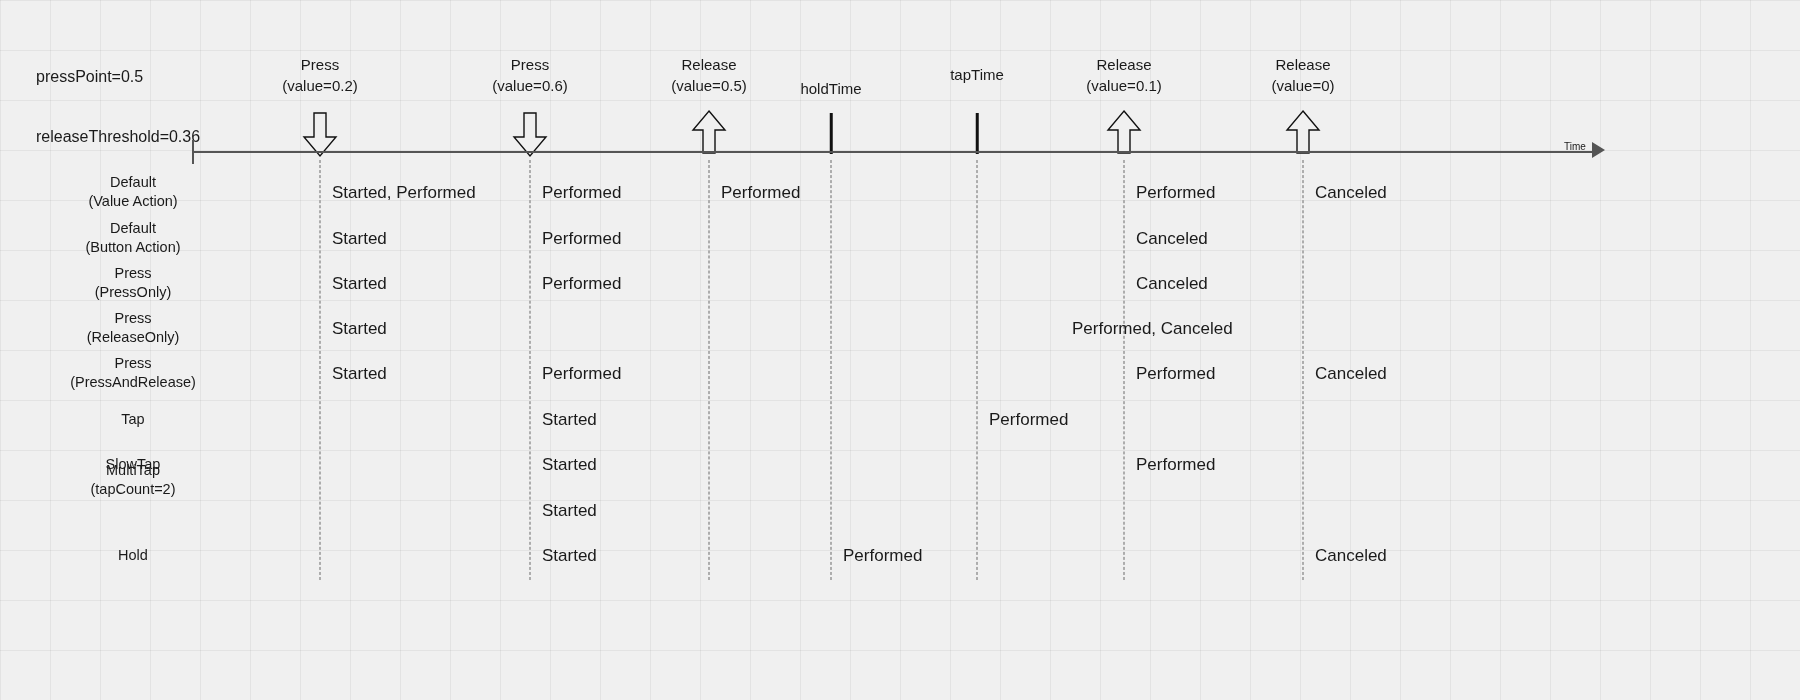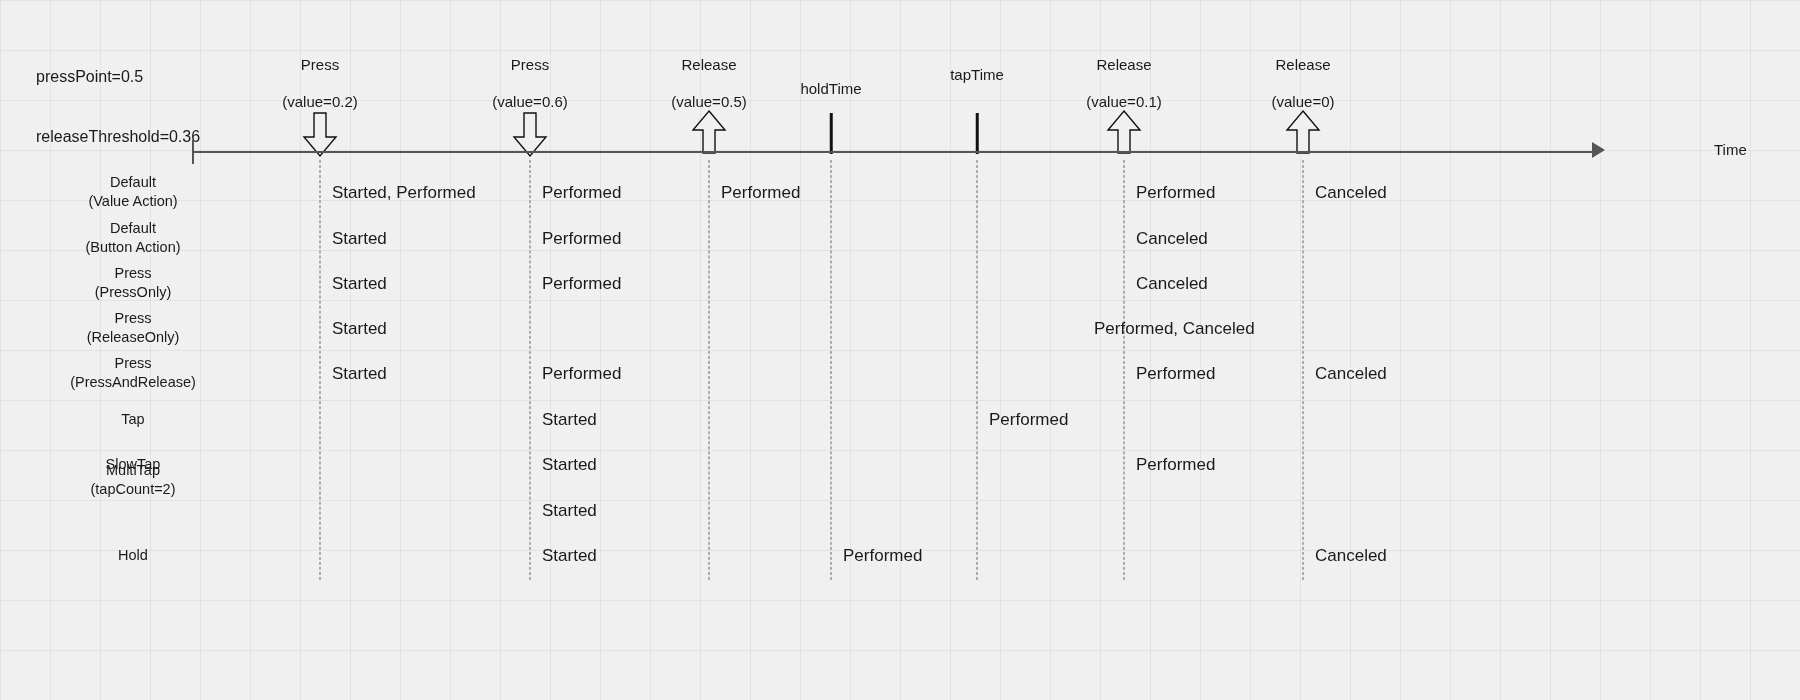--- a/index.html
+++ b/index.html
@@ -27,38 +27,38 @@
     position:absolute;left:36px;top:27px;
     font-size:16px;line-height:20px;white-space:pre;
   }
   #params div{white-space:nowrap;}
 
   
   .evt-label{
     position:absolute;text-align:center;font-size:15px;line-height:21px;
     transform:translateX(-50%);white-space:nowrap;
   }
-  .evt-label .l2{display:block;margin-top:16px;}
+  .evt-label .l2{display:block;}
 
   
   #axis-line{
     position:absolute;left:192px;top:151px;width:1408px;height:2px;
     background:#555;
   }
   #axis-start-tick{
     position:absolute;left:192px;top:140px;width:2px;height:24px;background:#555;
   }
   #axis-arrow{
     position:absolute;left:1592px;top:142px;width:0;height:0;
     border-top:8px solid transparent;border-bottom:8px solid transparent;
     border-left:13px solid #555;
   }
   #axis-arrow::after{content:"";}
   #time-label{
-    position:absolute;left:1714px;top:141px;font-size:15px;
+    position:absolute;left:1564px;top:141px;font-size:10px;
   }
 
   
   .marker{position:absolute;transform:translateX(-50%);}
   .marker svg{display:block;overflow:visible;}
   .tick-line{
     position:absolute;width:2.5px;background:#111;transform:translateX(-50%);
   }
 
   
@@ -147,21 +147,21 @@
       <div class="row-label" style="left: 133px; top: 238px;"><span>Default</span><span class="l2">(Button Action)</span></div>
       <div class="cell" style="left: 332px; top: 239px;">Started</div>
       <div class="cell" style="left: 542px; top: 239px;">Performed</div>
       <div class="cell" style="left: 1136px; top: 239px;">Canceled</div>
       <div class="row-label" style="left: 133px; top: 283px;"><span>Press</span><span class="l2">(PressOnly)</span></div>
       <div class="cell" style="left: 332px; top: 284px;">Started</div>
       <div class="cell" style="left: 542px; top: 284px;">Performed</div>
       <div class="cell" style="left: 1136px; top: 284px;">Canceled</div>
       <div class="row-label" style="left: 133px; top: 328px;"><span>Press</span><span class="l2">(ReleaseOnly)</span></div>
       <div class="cell" style="left: 332px; top: 329px;">Started</div>
-      <div class="cell" style="left: 1094px; top: 329px;">Performed, Canceled</div>
+      <div class="cell" style="left: 1072px; top: 329px;">Performed, Canceled</div>
       <div class="row-label" style="left: 133px; top: 373px;"><span>Press</span><span class="l2">(PressAndRelease)</span></div>
       <div class="cell" style="left: 332px; top: 374px;">Started</div>
       <div class="cell" style="left: 542px; top: 374px;">Performed</div>
       <div class="cell" style="left: 1136px; top: 374px;">Performed</div>
       <div class="cell" style="left: 1315px; top: 374px;">Canceled</div>
       <div class="row-label" style="left: 133px; top: 419px;"><span>Tap</span></div>
       <div class="cell" style="left: 542px; top: 420px;">Started</div>
       <div class="cell" style="left: 989px; top: 420px;">Performed</div>
       <div class="row-label" style="left: 133px; top: 464px;"><span>SlowTap</span></div>
       <div class="cell" style="left: 542px; top: 465px;">Started</div>

